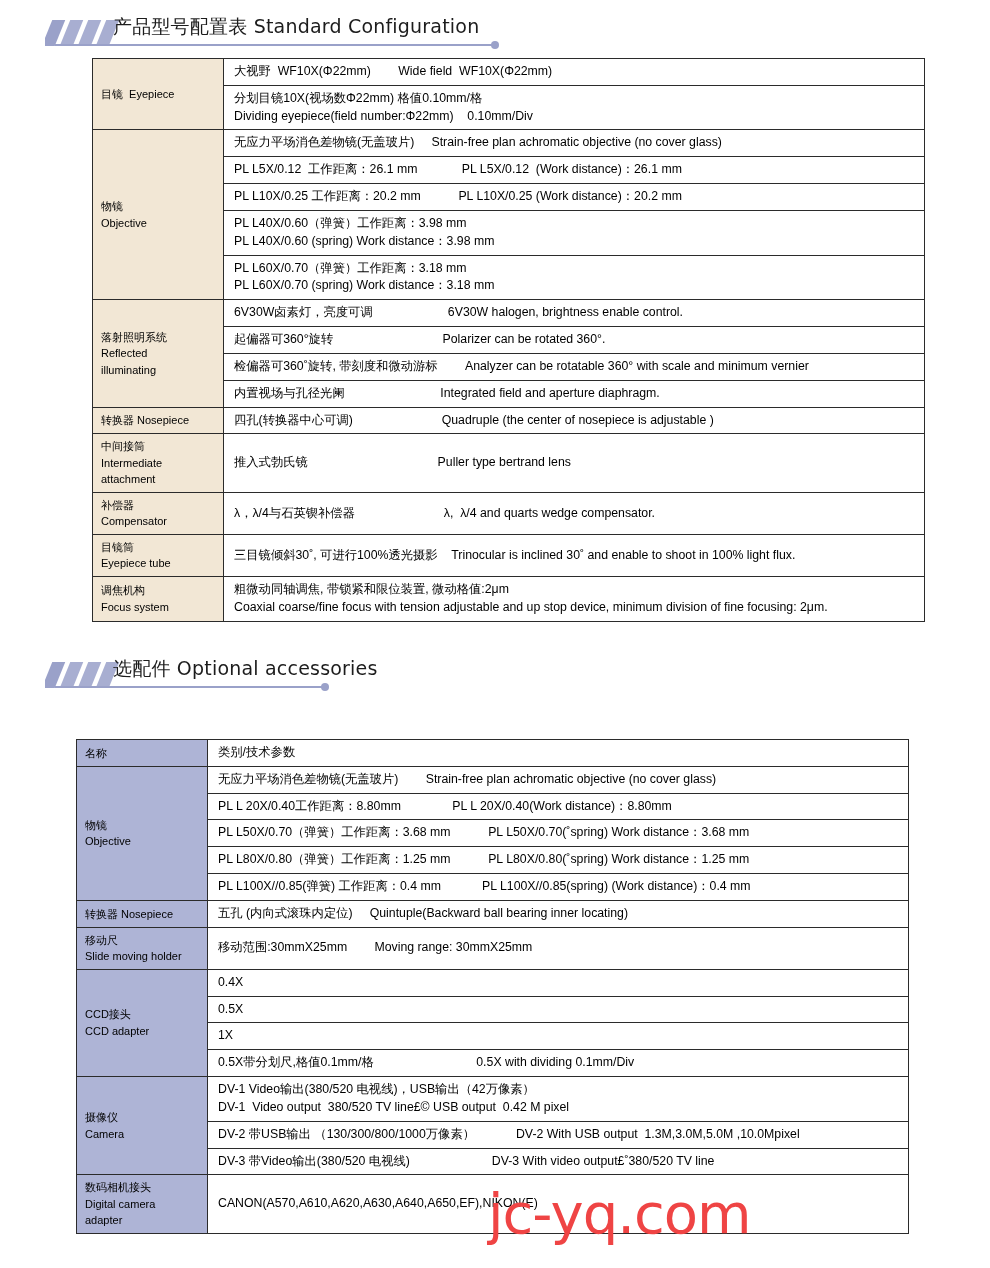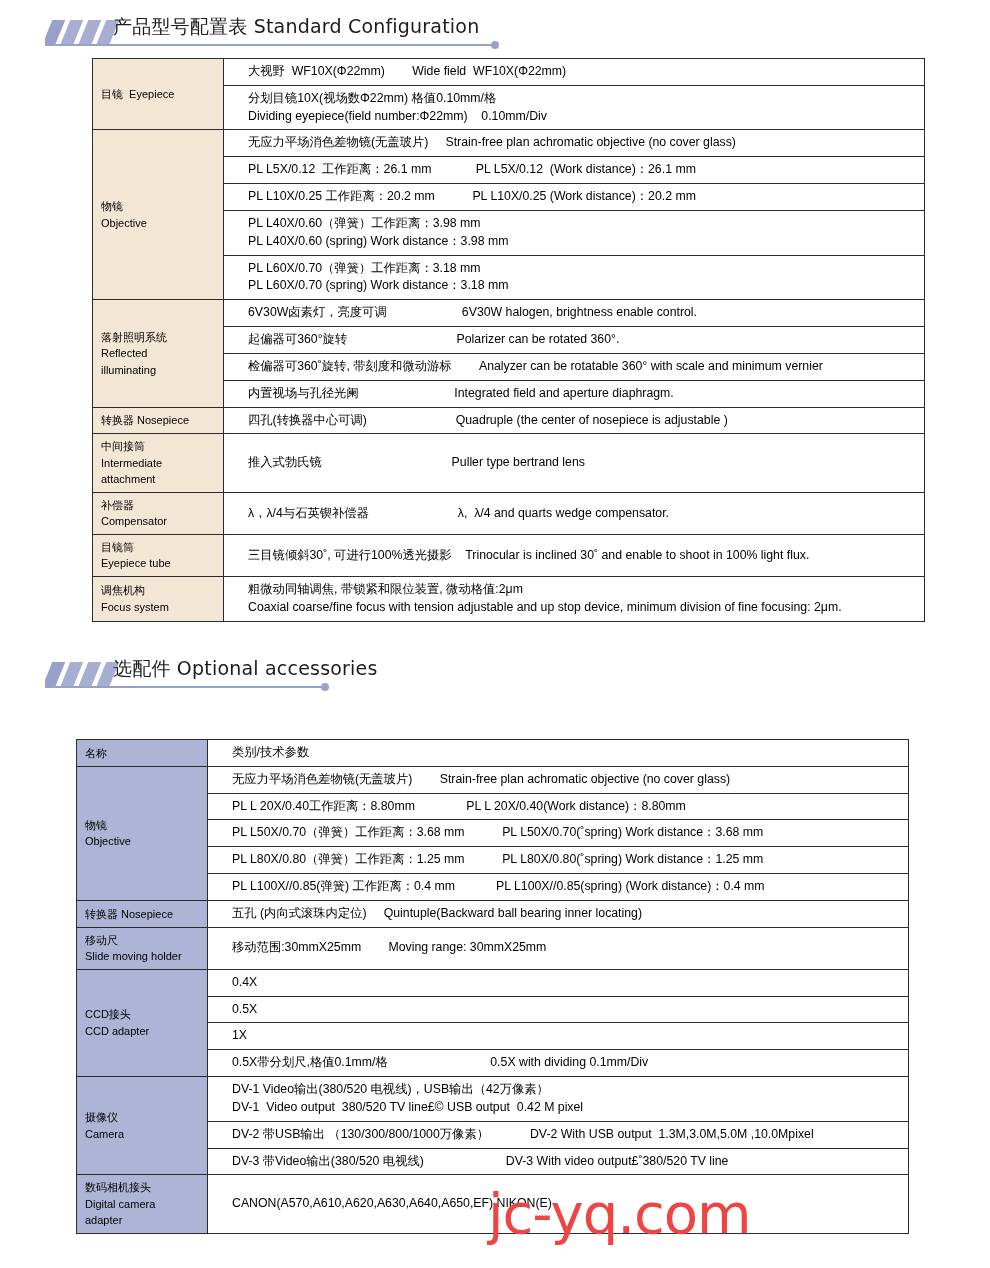--- a/index.html
+++ b/index.html
@@ -79,21 +79,21 @@
   
   .spec-table {
     position: absolute;
     border-collapse: collapse;
     table-layout: fixed;
     border: 1.6px solid #2b2b2b;
     background: #ffffff;
   }
   .spec-table td {
     border: 1px solid #2b2b2b;
-    padding: 4px 24px;
+    padding: 4px 10px;
     vertical-align: middle;
     font-size: 12.3px;
     line-height: 1.45;
     font-family: "Liberation Sans", "DejaVu Sans", sans-serif;
   }
   .spec-table td.label {
     font-size: 11px;
     line-height: 1.5;
     padding-left: 8px;
   }

